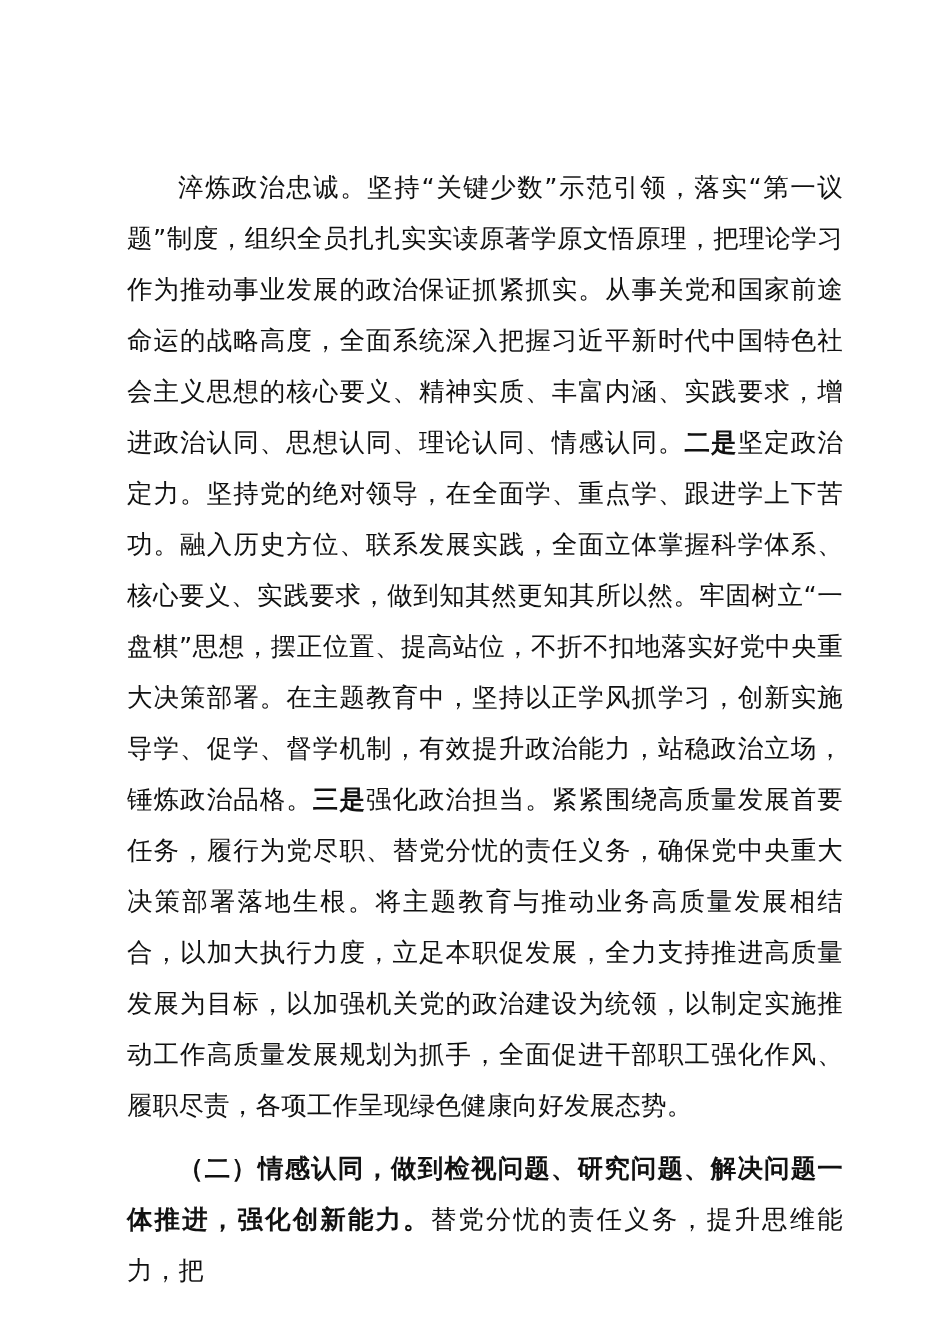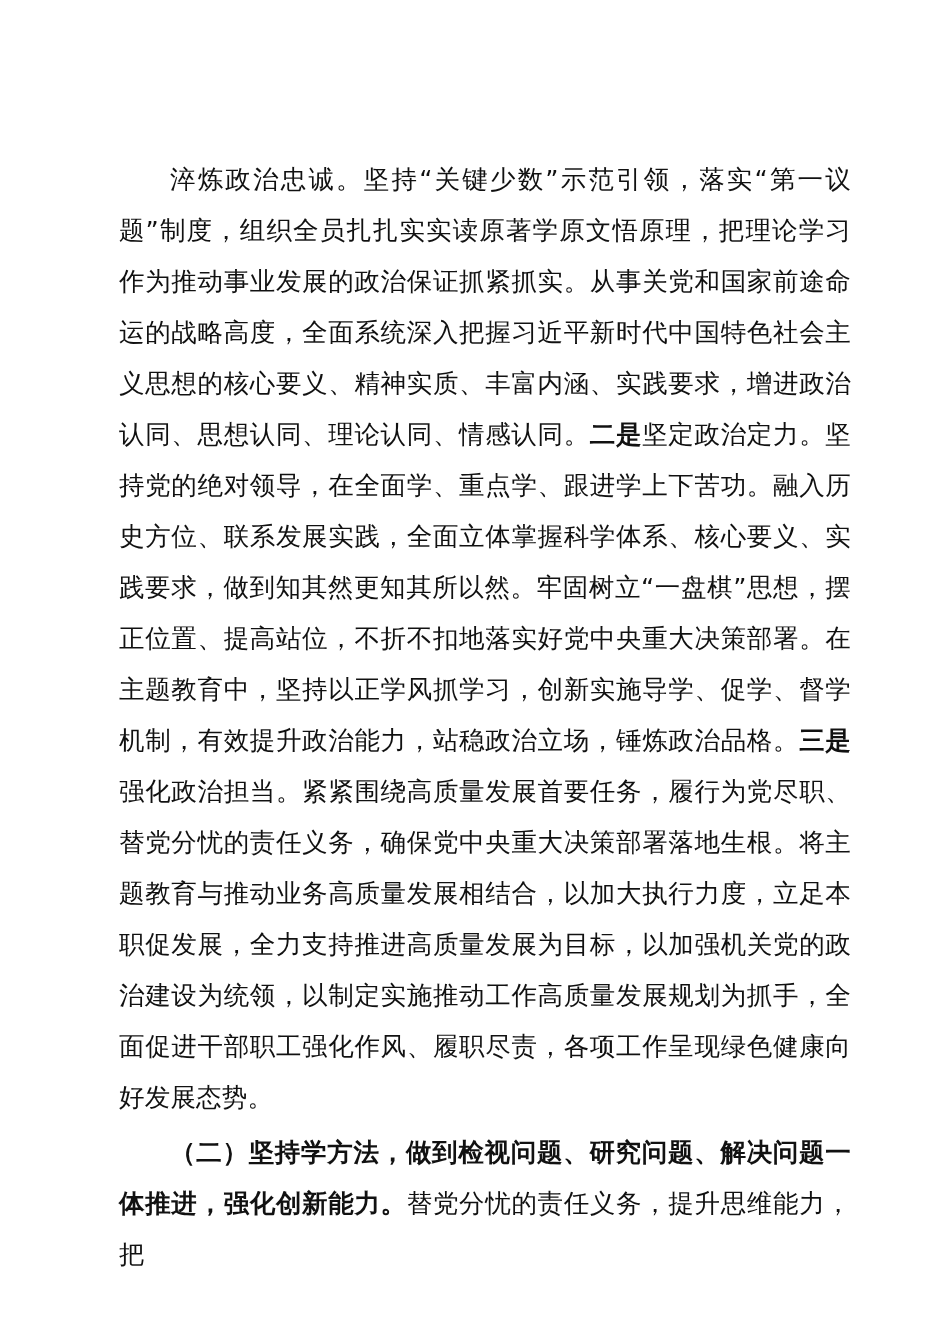--- a/index.html
+++ b/index.html
@@ -15,33 +15,33 @@
       font-family: "DejaVu Sans", "Liberation Sans", sans-serif;
       color: #111111;
     }
     .page {
       position: absolute;
       left: 115px;
       top: 150px;
       width: 740px;
     }
     .para {
-      margin: 4px;
+      margin: 12px;
       font-size: 25.5px;
       line-height: 51px;
       text-align: justify;
       text-justify: inter-character;
       letter-spacing: 0.2px;
     }
     .para.indent {
       text-indent: 51px;
     }
     .bold {
       font-weight: bold;
     }
   </style>
 </head>
 <body>
 
 <div class="page">
   <p class="para indent"><span>淬炼政治忠诚。坚持“关键少数”示范引领，落实“第一议题”制度，组织全员扎扎实实读原著学原文悟原理，把理论学习作为推动事业发展的政治保证抓紧抓实。从事关党和国家前途命运的战略高度，全面系统深入把握习近平新时代中国特色社会主义思想的核心要义、精神实质、丰富内涵、实践要求，增进政治认同、思想认同、理论认同、情感认同。</span><span class="bold">二是</span><span>坚定政治定力。坚持党的绝对领导，在全面学、重点学、跟进学上下苦功。融入历史方位、联系发展实践，全面立体掌握科学体系、核心要义、实践要求，做到知其然更知其所以然。牢固树立“一盘棋”思想，摆正位置、提高站位，不折不扣地落实好党中央重大决策部署。在主题教育中，坚持以正学风抓学习，创新实施导学、促学、督学机制，有效提升政治能力，站稳政治立场，锤炼政治品格。</span><span class="bold">三是</span><span>强化政治担当。紧紧围绕高质量发展首要任务，履行为党尽职、替党分忧的责任义务，确保党中央重大决策部署落地生根。将主题教育与推动业务高质量发展相结合，以加大执行力度，立足本职促发展，全力支持推进高质量发展为目标，以加强机关党的政治建设为统领，以制定实施推动工作高质量发展规划为抓手，全面促进干部职工强化作风、履职尽责，各项工作呈现绿色健康向好发展态势。</span></p>
-  <p class="para indent"><span class="bold">（二）坚持学方法，做到检视问题、研究问题、解决问题一体推进，强化创新能力。</span><span>替党分忧的责任义务，提升思维能力，把</span></p>
+  <p class="para indent"><span class="bold">（二）情感认同，做到检视问题、研究问题、解决问题一体推进，强化创新能力。</span><span>替党分忧的责任义务，提升思维能力，把</span></p>
 </div>
 
 </body></html>

